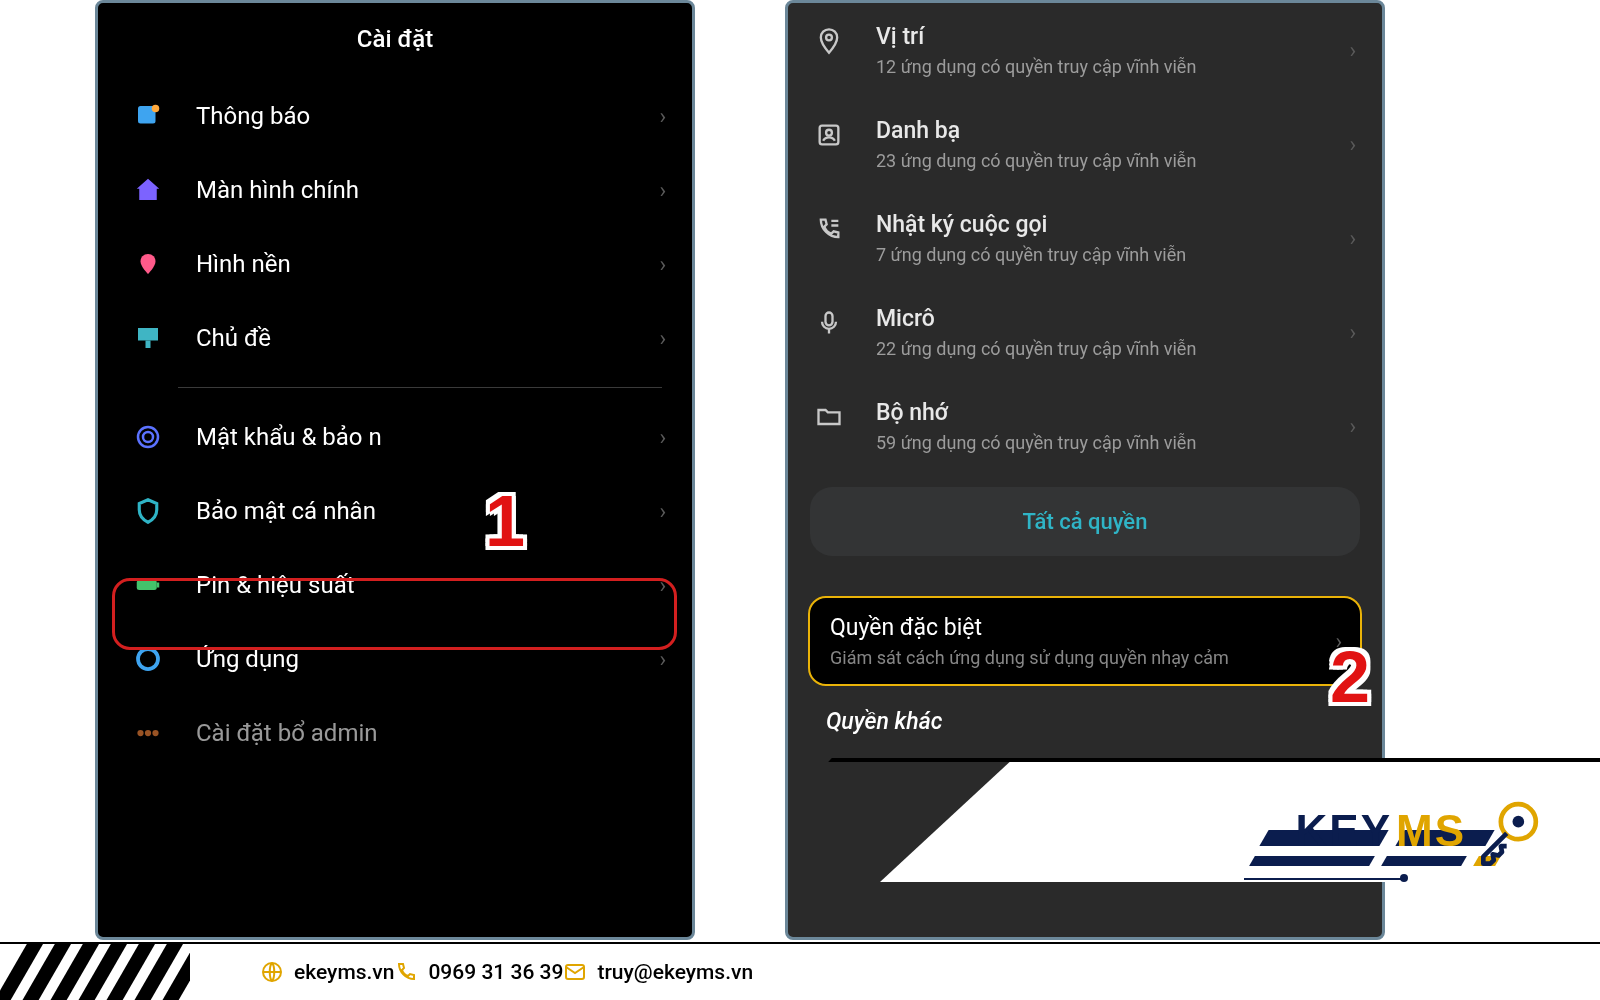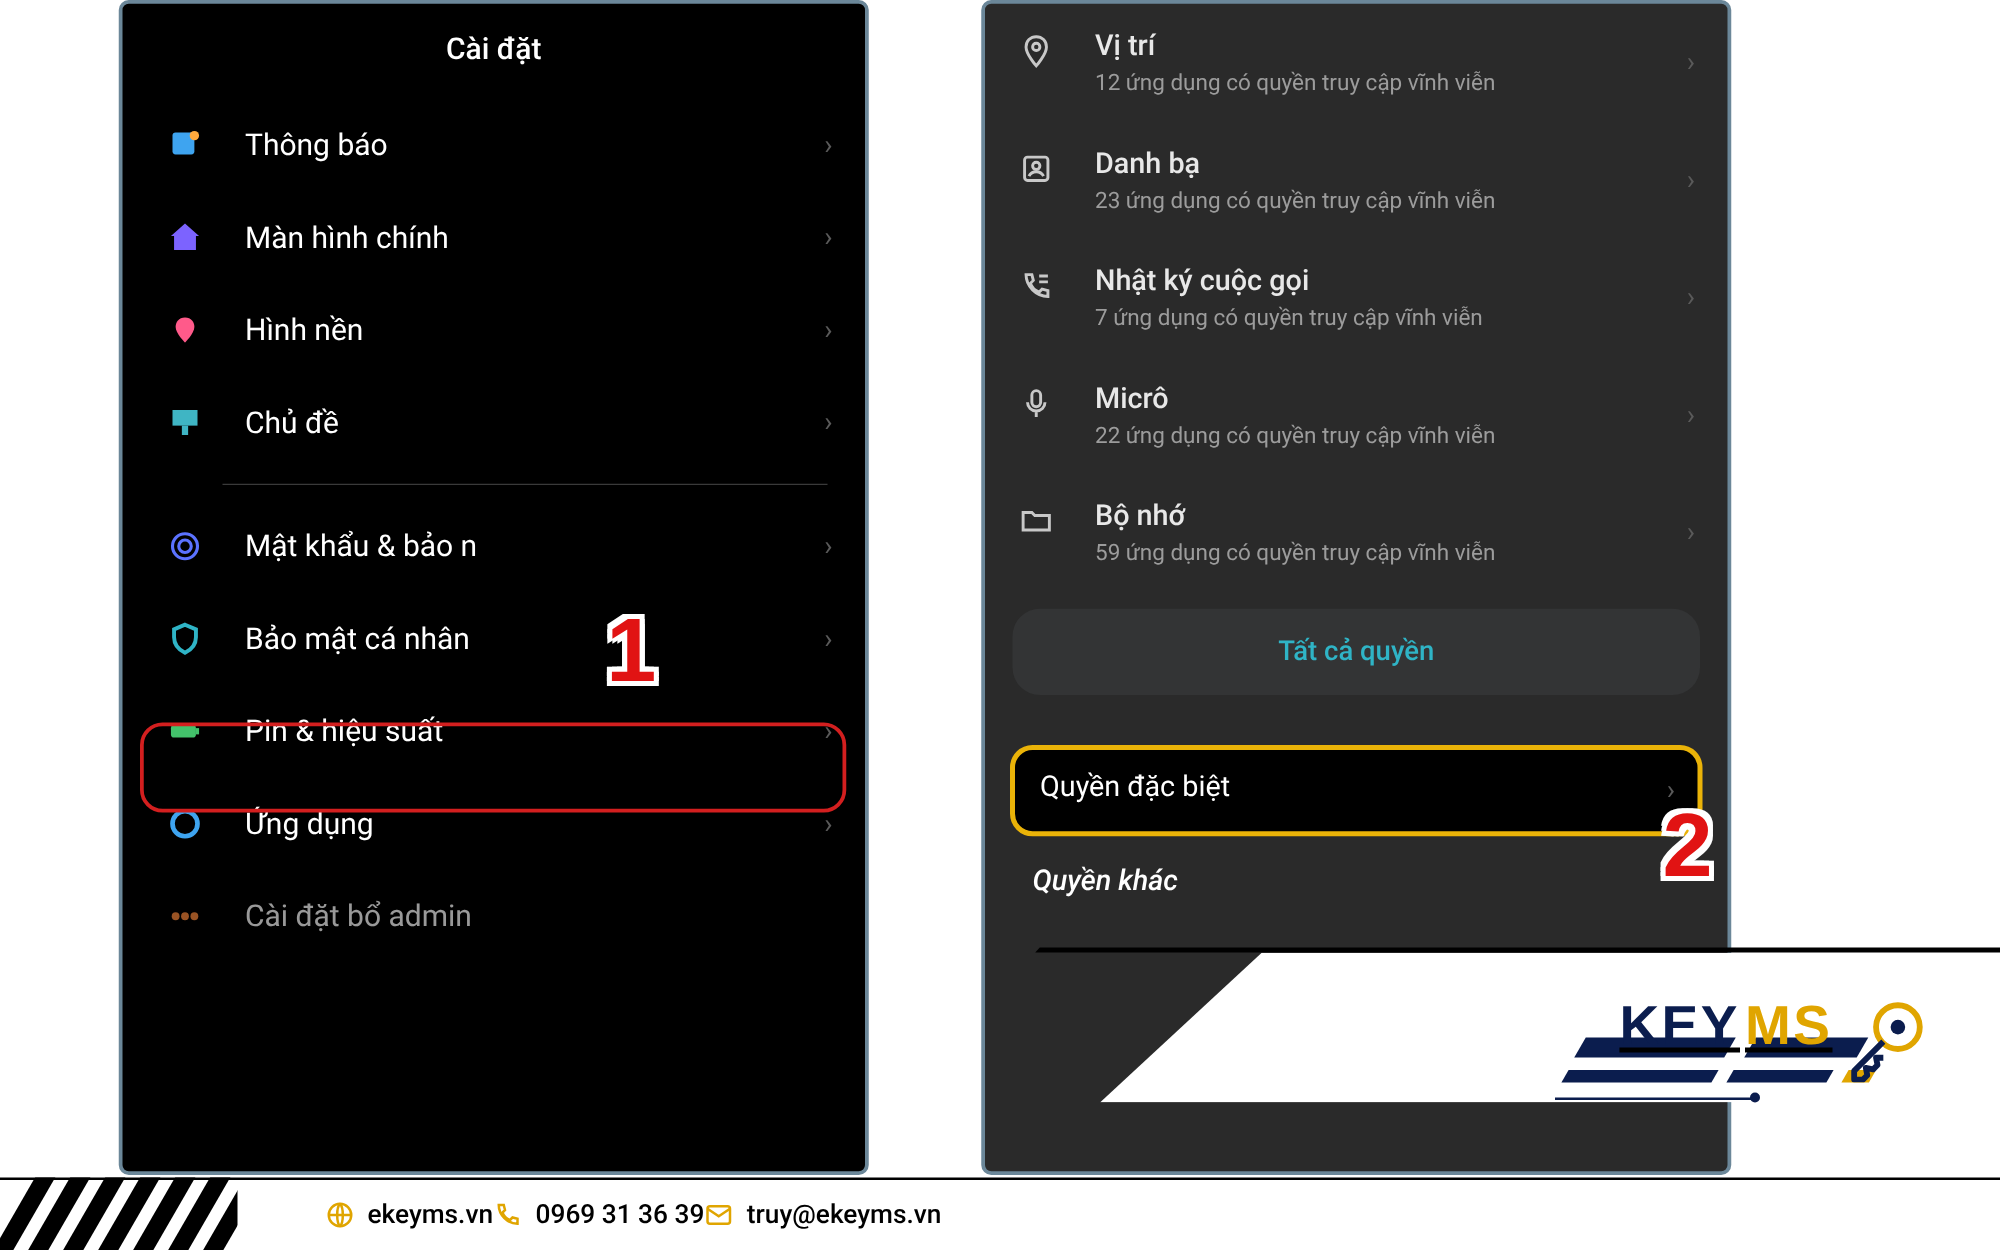--- a/index.html
+++ b/index.html
@@ -28,21 +28,21 @@
   .p2-row { display:flex; align-items:flex-start; padding: 20px 26px 20px 20px; color:#e8e8e8; }
   .p2-row .icon { width: 42px; margin-right: 26px; display:flex; align-items:center; justify-content:center; color:#b8b8b8; padding-top:4px; }
   .p2-row svg { width: 28px; height: 28px; }
   .p2-txt { flex:1; }
   .p2-title { font-size: 23px; font-weight:500; margin-bottom:6px; }
   .p2-sub { font-size: 18px; color:#9c9c9c; }
   .p2-row .chev { align-self:center; }
 
   .all-btn { margin: 14px 22px; background:#333435; border-radius: 22px; text-align:center; padding: 22px 0; color:#2fb4c6; font-size:22px; font-weight:500; }
 
-  .special { position:relative; margin: 40px 20px 0 20px; border: 4px solid #eab308; border-radius: 18px; padding: 16px 20px; background:#000; }
+  .special { position:relative; margin: 40px 20px 0 20px; border: 2px solid #eab308; border-radius: 18px; padding: 16px 20px; background:#000; }
   .special .sp-title { font-size: 23px; color:#fff; margin-bottom:6px; }
   .special .sp-sub { font-size: 18px; color:#868686; }
   .special .chev { position:absolute; right:18px; top:50%; transform:translateY(-50%); }
 
   .other { margin: 22px 0 0 38px; font-size: 23px; color:#fff; font-weight:500;font-style:italic; }
 
   
   .callout { position:absolute; font-family: Arial, sans-serif; font-weight: 900; font-size: 72px; color:#e11313; 
              text-shadow: -4px -4px 0 #fff, 4px -4px 0 #fff, -4px 4px 0 #fff, 4px 4px 0 #fff,
                           -4px 0 0 #fff, 4px 0 0 #fff, 0 -4px 0 #fff, 0 4px 0 #fff; }
@@ -55,21 +55,21 @@
   .foot-item svg { width:24px; height:24px; }
   .globe { stroke:#e0a500; fill:none; }
   .phonei { stroke:#e0a500; fill:none; }
   .maili { stroke:#e0a500; fill:none; }
 
   
   .hatch { position:absolute; left:0; bottom:0; width:190px; height:58px; overflow:hidden; }
   .hatch div { position:absolute; width: 14px; height: 120px; background:#000; transform: rotate(30deg); top:-20px; }
 
   
-  .logo { position:absolute; right: 56px; bottom: 74px; display:flex; align-items:flex-start; gap:4px;text-decoration:underline; }
+  .logo { position:absolute; right: 56px; bottom: 74px; display:flex; align-items:center; gap:4px; }
   .logo .k { font-family: Arial; font-weight:700; letter-spacing:2px; font-size:44px; color:#0b1d4e; }
   .logo .ms { color:#e0a500; }
   .keyicon { width:70px; height:70px; margin-left:4px; }
   .logo-bg { position:absolute; right:0; bottom:58px; width:720px; height:120px; background:#fff; clip-path: polygon(18% 0, 100% 0, 100% 100%, 0 100%); }
   .logo-deco-stripes { position:absolute; right: 336px; bottom: 110px; }
 </style>
 </head>
 <body>
 
 <div class="canvas">
@@ -236,20 +236,21 @@
           <div class="p2-title">Bộ nhớ</div>
           <div class="p2-sub">59 ứng dụng có quyền truy cập vĩnh viễn</div>
         </div>
       <span class="chev">›</span>
     </div>
 
     <div class="all-btn">Tất cả quyền</div>
 
     <div class="special">
       <div class="sp-title">Quyền đặc biệt</div>
+      <div class="sp-sub">Giám sát cách ứng dụng sử dụng quyền nhạy cảm</div>
       <span class="chev">›</span>
     </div>
 
     <div class="other">Quyền khác</div>
   </div>
 
   <div class="callout n2">2</div>
 
   <div class="logo-bg"></div>
   <div style="position:absolute; right:0; bottom:58px; width:760px; height:122px; pointer-events:none;">

